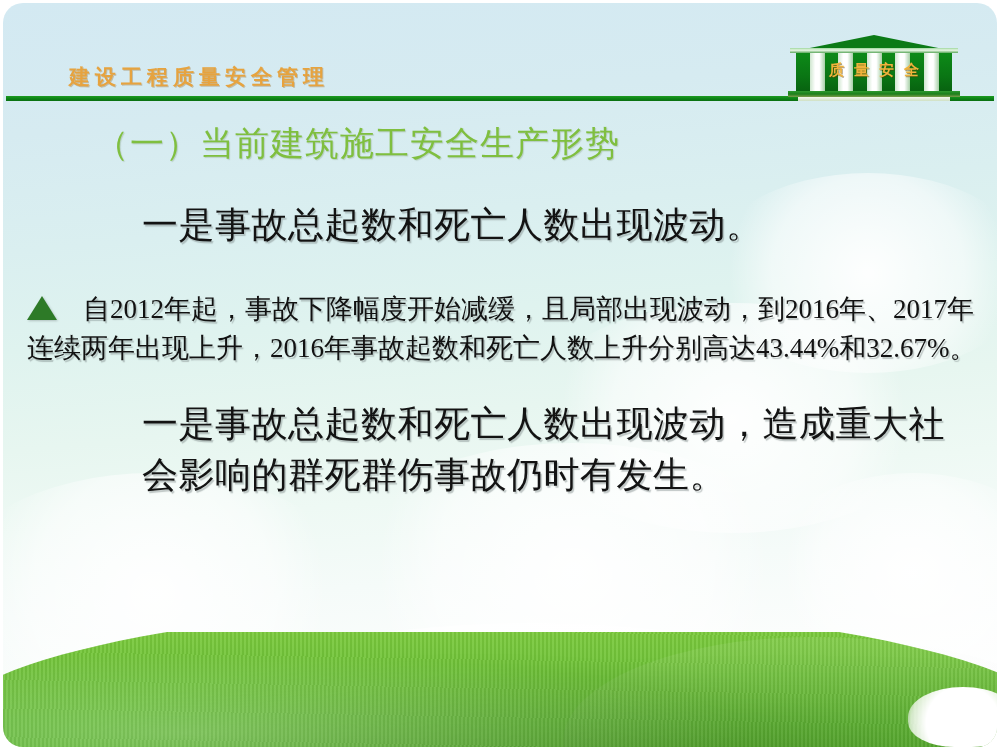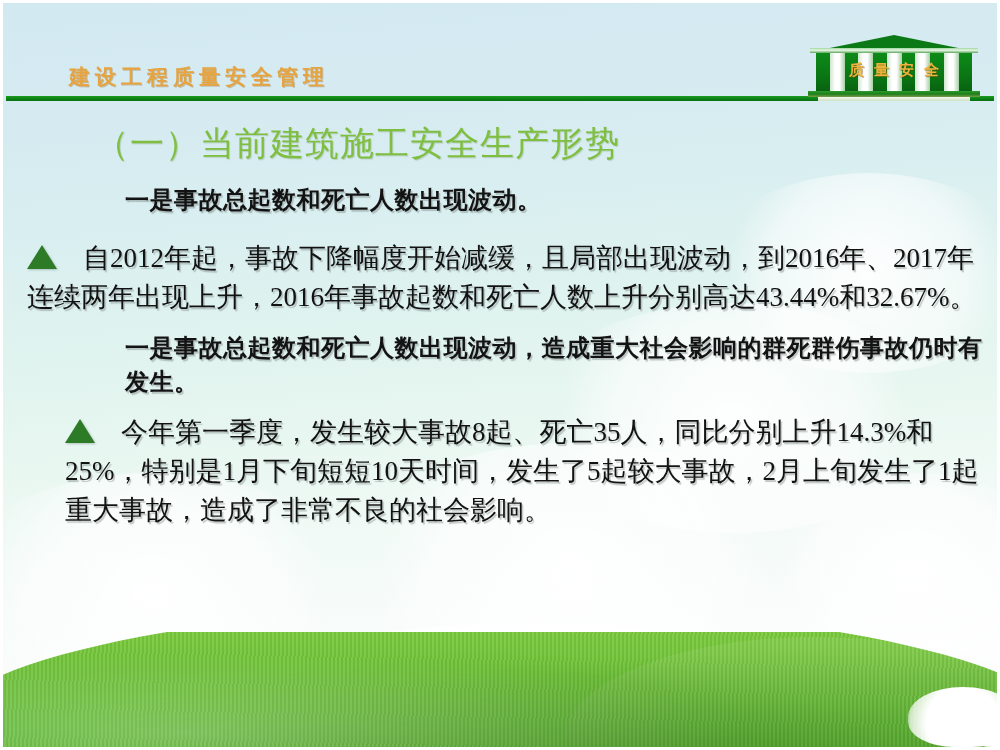--- a/index.html
+++ b/index.html
@@ -33,20 +33,21 @@
         #d3e9f2 0%,
         #d6ebf1 16%,
         #daeff0 30%,
         #dff3ef 42%,
         #e7f6f0 54%,
         #eef9f4 64%,
         #f5fbf9 74%,
         #fbfdfc 84%,
         #ffffff 92%,
         #ffffff 100%);
+    border-radius: 20px;
   }
 
   
   .cloud {
     position: absolute;
     border-radius: 50%;
     background: radial-gradient(circle, rgba(255,255,255,0.95) 0%, rgba(255,255,255,0.55) 50%, rgba(255,255,255,0) 72%);
     pointer-events: none;
   }
   .cloud.c1 { left: 520px; top: 300px; width: 420px; height: 230px; }
@@ -139,21 +140,21 @@
     left: 3px;
     top: 93px;
     width: 988px;
     height: 5px;
     background: linear-gradient(180deg, #1e9c22 0%, #0c8215 55%, #0a6f12 100%);
   }
 
   
   .logo {
     position: absolute;
-    left: 805px;
+    left: 785px;
     top: 32px;
     width: 172px;
     height: 66px;
   }
   .logo-roof {
     position: absolute;
     left: 2px;
     top: 0;
     width: 0;
     height: 0;
@@ -228,24 +229,24 @@
     margin: 0;
     padding: 16px 0 0 92px;
     font-size: 34px;
     font-weight: normal;
     color: #7fbf3f;
     letter-spacing: 1px;
     text-shadow: 1px 1px 1px rgba(120,150,110,0.35);
     white-space: nowrap;
   }
   .lead {
-    margin: 0;
+    margin: 17px;
     padding: 16px 0 0 122px;
-    font-size: 24px;
-    font-weight: bold;
+    font-size: 36px;
+    font-weight: normal;
     color: #131313;
     letter-spacing: 0.5px;
     text-shadow: 1.5px 1.5px 1px rgba(120,130,130,0.45);
     line-height: 1.42;
   }
   .para {
     margin: 0;
     padding: 10px 0 0 62px;
     font-size: 27px;
     color: #121212;
@@ -307,23 +308,20 @@
       <h1 class="section-title">（一）当前建筑施工安全生产形势</h1>
 
       <p class="lead">一是事故总起数和死亡人数出现波动。</p>
 
       <p class="para p-block-2">
         <span class="bullet-tri"></span><span class="indent-gap"></span><span>自2012年起，事故下降幅度开始减缓，且局部出现波动，到2016年、2017年连续两年出现上升，2016年事故起数和死亡人数上升分别高达43.44%和32.67%。</span>
       </p>
 
       <p class="lead p-block-3">一是事故总起数和死亡人数出现波动，造成重大社会影响的群死群伤事故仍时有发生。</p>
 
-      <p class="para p-block-4">
-        <span class="bullet-tri"></span><span class="indent-gap"></span><span>今年第一季度，发生较大事故8起、死亡35人，同比分别上升14.3%和25%，特别是1月下旬短短10天时间，发生了5起较大事故，2月上旬发生了1起重大事故，造成了非常不良的社会影响。</span>
-      </p>
 
     </div>
 
     <div class="grass-wrap">
       <div class="grass"></div>
       <div class="grass-shade"></div>
       <div class="grass-bumps"></div>
       <div class="grass-cloudlet g1"></div>
       <div class="grass-cloudlet g2"></div>
     </div>

